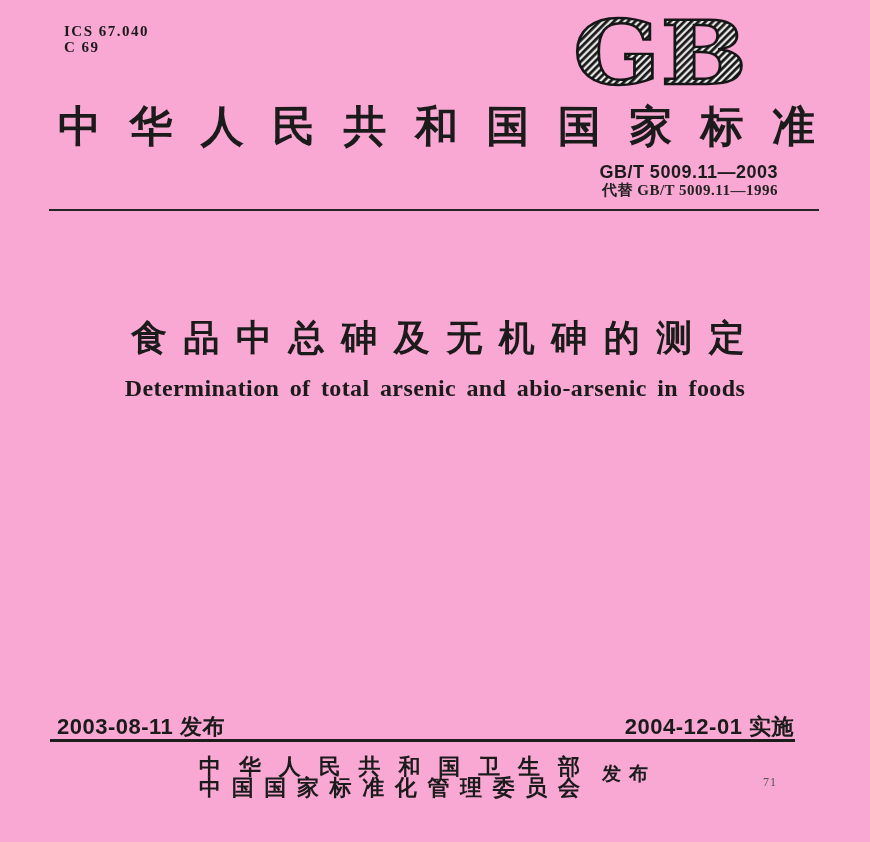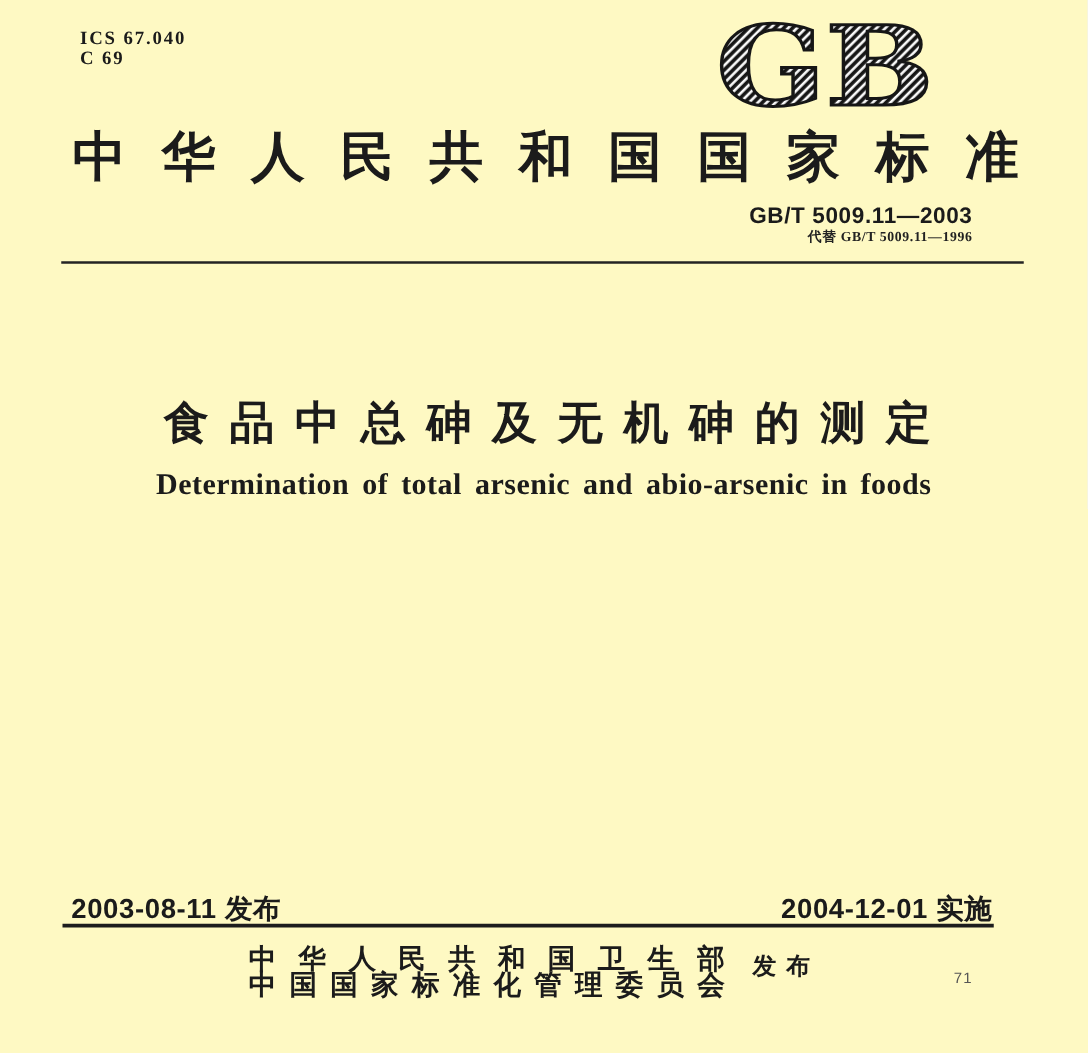--- a/index.html
+++ b/index.html
@@ -2,21 +2,21 @@
 <html><head>
 <meta charset="utf-8">
 <style>
   * { margin: 0; padding: 0; box-sizing: border-box; }
   html, body { background: #f2f2f0; }
   .page {
     position: relative;
     width: 870px;
     height: 842px;
     margin: 0 auto;
-    background: #fef9c3;
+    background: #f9a8d4;
     color: #1b1b1b;
     font-family: "Liberation Serif", serif;
     overflow: hidden;
   }
   .char-row { display: flex; justify-content: space-between; line-height: 1; }
 
   
   .ics-block {
     position: absolute; left: 64px; top: 23px;
     font-weight: bold; font-size: 15px; line-height: 16px;
@@ -39,21 +39,21 @@
     position: absolute; right: 92px; top: 161px;
     text-align: right;
   }
   .stdno-main {
     font-family: "Liberation Sans", sans-serif;
     font-weight: bold; font-size: 18px; line-height: 22px;
     letter-spacing: 0.5px;
   }
   .stdno-sub {
     font-family: "Liberation Serif", serif;
-    font-weight: bold; font-size: 11px; line-height: 15px;
+    font-weight: bold; font-size: 15px; line-height: 15px;
     letter-spacing: 0.5px; color: #222;
   }
 
   .rule-top {
     position: absolute; left: 49px; top: 209px; width: 770px; height: 2px;
     background: #242424;
   }
 
   
   .title-zh {
@@ -92,21 +92,21 @@
 
   .publish {
     position: absolute; left: 602px; top: 764px; width: 46px;
     font-weight: bold; font-size: 19px;
     font-family: "Liberation Serif", serif;
   }
 
   .page-number {
     position: absolute; left: 763px; top: 775px;
     font-size: 12px; color: #555; letter-spacing: 1px;
-    font-family: Liberation Sans, sans-serif;
+    font-family: Liberation Serif, serif;
   }
 </style>
 </head>
 <body>
 
 <div class="page">
 
   <div class="ics-block">
     <div>ICS 67.040</div>
     <div>C 69</div>

